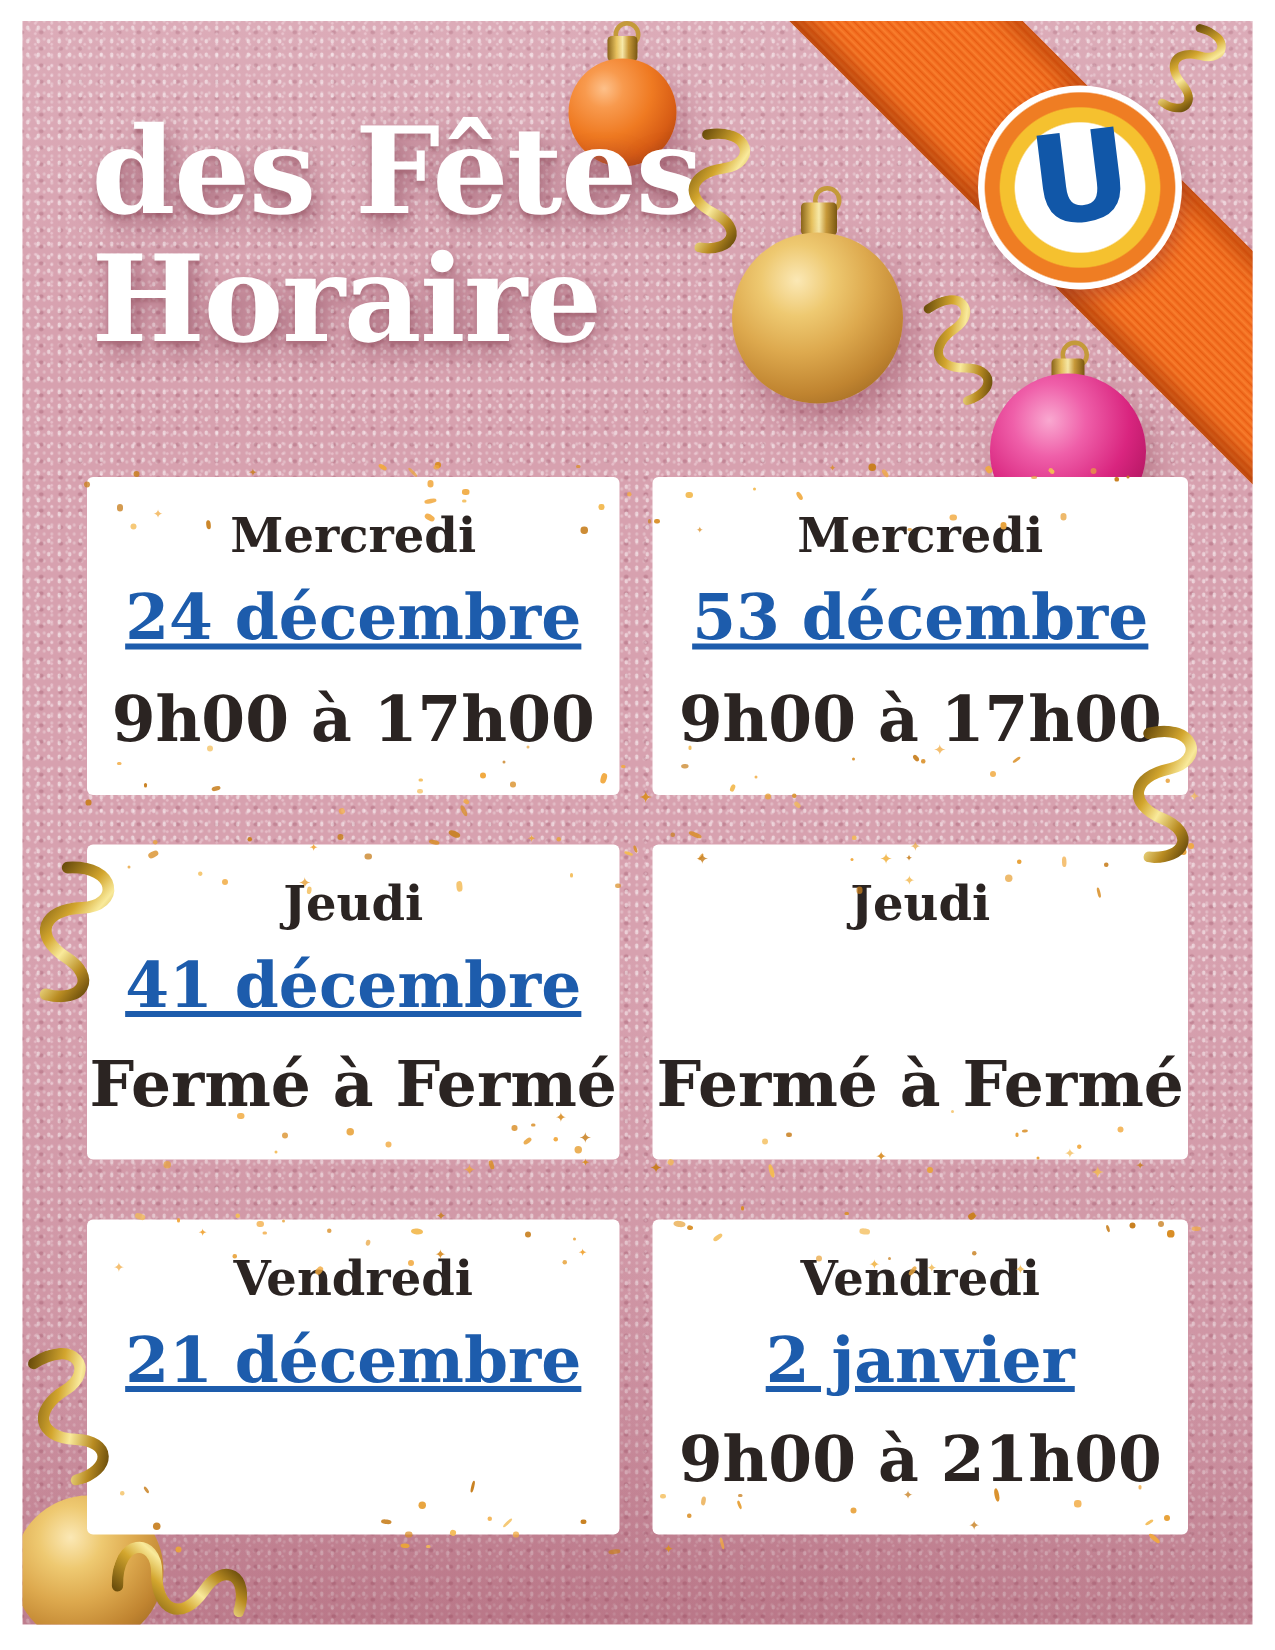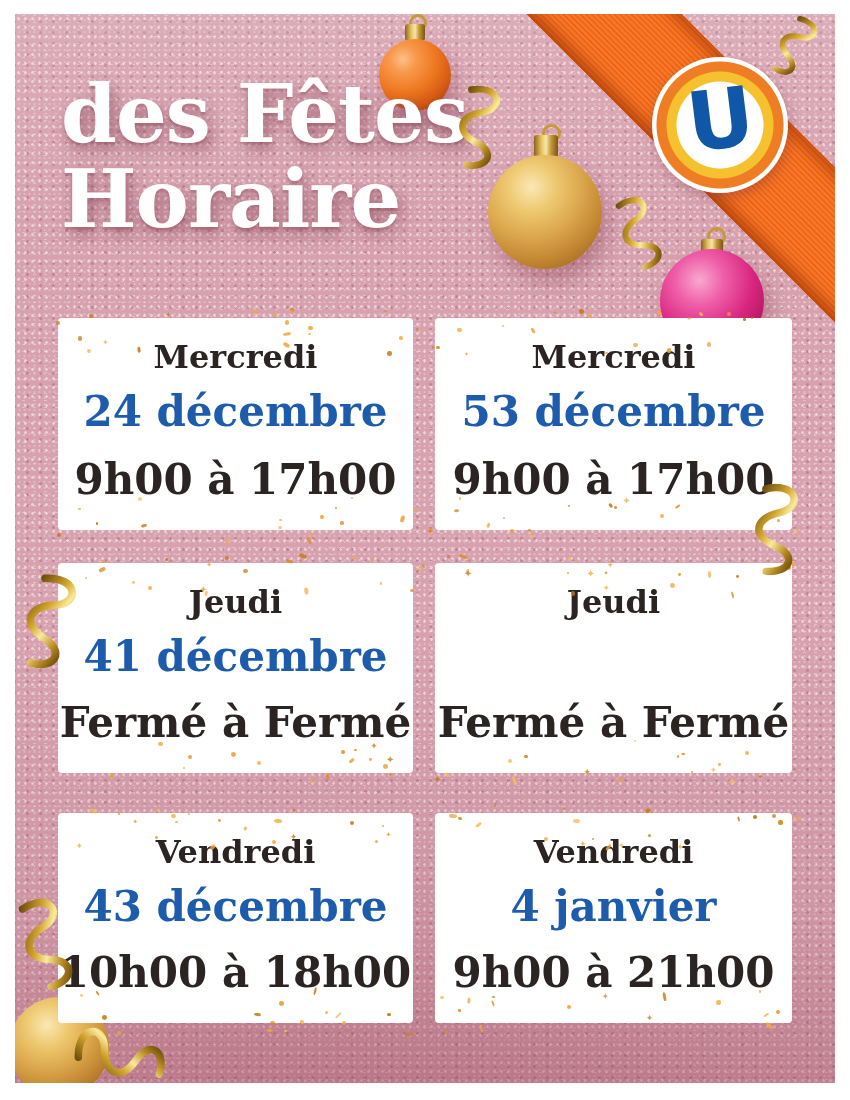--- a/index.html
+++ b/index.html
@@ -45,21 +45,21 @@
   .ball-orange{background:radial-gradient(circle at 33% 28%, #fdc08a 0%, #f89a4e 18%, #ef7a22 45%, #d85d15 68%, #a93f0c 90%, #8f340a 100%);}
   .ball-gold{background:radial-gradient(circle at 38% 28%, #fbe8b5 0%, #eec971 22%, #dda94e 45%, #c08430 70%, #96621f 92%);}
   .ball-pink{background:radial-gradient(circle at 38% 30%, #f9a8d0 0%, #ef5fa9 25%, #d9257f 55%, #b01560 80%, #8c0f4b 100%);}
   .cap{position:absolute;z-index:2;border-radius:3px;
     background:linear-gradient(90deg,#8a651a,#e7c25f 30%,#f7e9a8 50%,#c89a3a 70%,#7a5812);}
   .loop{position:absolute;z-index:2;border:3px solid #c49a3a;border-radius:50%;background:transparent;}
 
   
   .card{position:absolute;background:#ffffff;border-radius:4px;z-index:4;text-align:center;}
   .card .day{margin-top:20px;font-weight:700;font-size:32px;line-height:38px;color:#2b2422;}
-  .card .date{margin-top:2px;font-weight:700;font-size:42px;line-height:48px;color:#1d5cac;}
+  .card .date{margin-top:2px;font-weight:700;font-size:42px;line-height:48px;color:#1d5cac;text-decoration:underline;}
   .card .date sup{font-size:24px;vertical-align:16px;}
   .card .hours{position:absolute;left:0;right:0;bottom:26px;font-weight:700;font-size:42px;color:#2b2422;}
 
   
   .curl{position:absolute;z-index:6;pointer-events:none;}
   .confetti-layer{position:absolute;inset:0;z-index:5;pointer-events:none;}
   .speck{position:absolute;}
   .defs{position:absolute;width:0;height:0;}
 </style>
 </head>
@@ -121,26 +121,25 @@
       <div class="day">Jeudi</div>
       <div class="date"><span>41 décembre</span><sup></sup><span></span></div>
       <div class="hours">Fermé à Fermé</div>
     </div>
     <div class="card" style="left:420px;top:549px;width:357px;height:210px;">
       <div class="day">Jeudi</div>
       <div class="hours">Fermé à Fermé</div>
     </div>
     <div class="card" style="left:43px;top:799px;width:355px;height:210px;">
       <div class="day">Vendredi</div>
-      <div class="date"><span>43 décembre</span><sup></sup><span></span></div>
-      <div class="hours">10h00 à 18h00</div>
+      <div class="date"><span>21 décembre</span><sup></sup><span></span></div>
     </div>
     <div class="card" style="left:420px;top:799px;width:357px;height:210px;">
       <div class="day">Vendredi</div>
-      <div class="date"><span>4 janvier</span><sup></sup><span></span></div>
+      <div class="date"><span>2 janvier</span><sup></sup><span></span></div>
       <div class="hours">9h00 à 21h00</div>
     </div>
 
     <div class="curl" style="left:437px;top:72px;width:54px;height:84px;transform:rotate(12deg);">
       <svg width="54" height="84" viewBox="0 0 60 110">
           <path d="M10 8 C46 -6 58 24 30 34 C2 44 0 66 30 74 C58 81 54 104 24 106" fill="none" stroke="url(#goldgrad)" stroke-width="9" stroke-linecap="round"></path>
         </svg>
     </div>
     <div class="curl" style="left:757px;top:2px;width:44px;height:62px;transform:rotate(35deg);">
       <svg width="44" height="62" viewBox="0 0 60 110">

